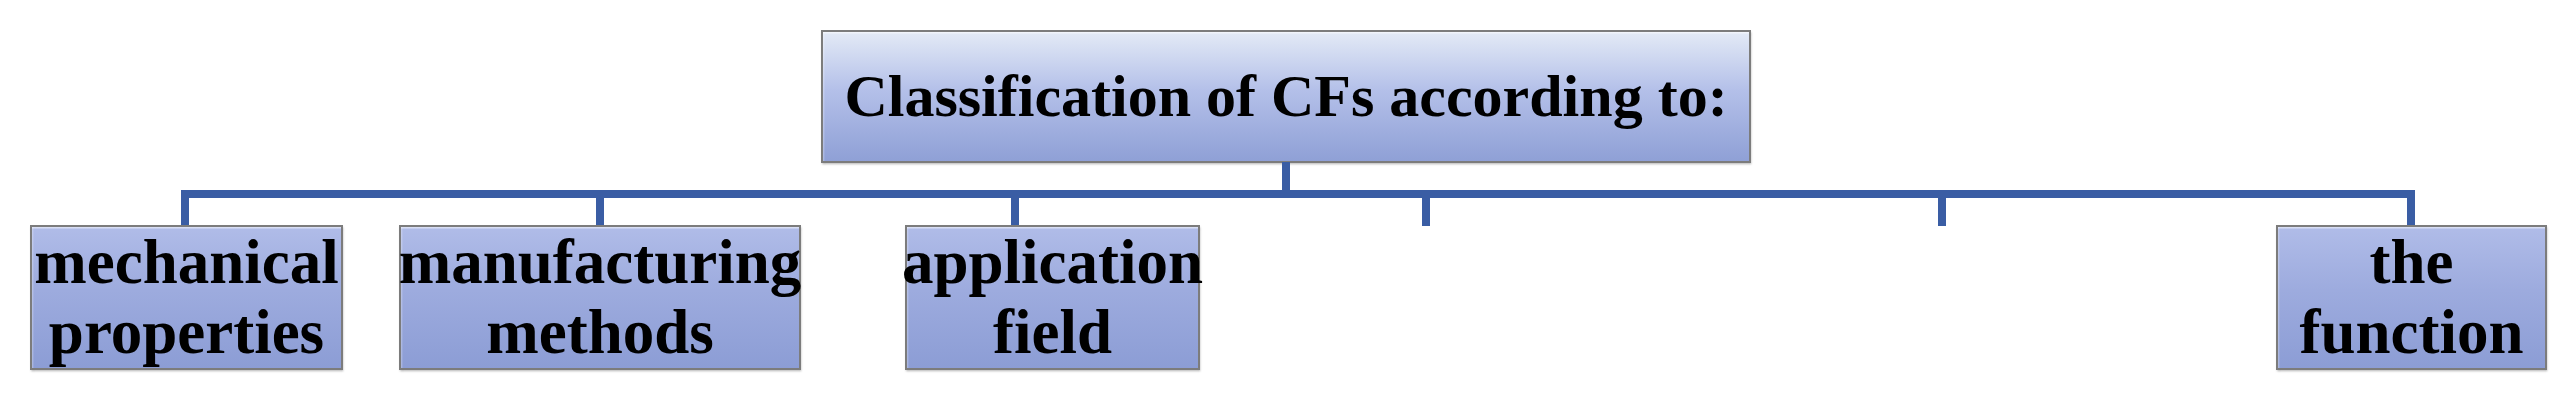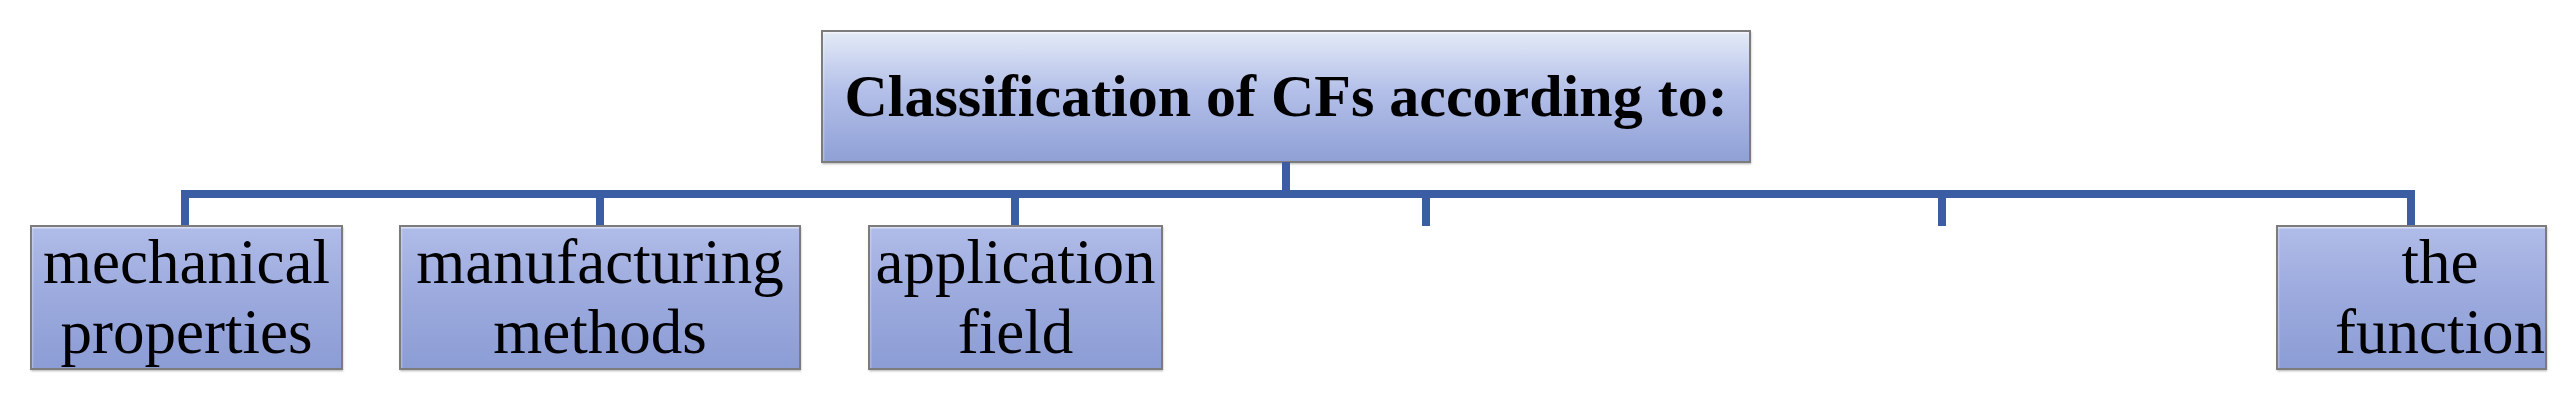--- a/index.html
+++ b/index.html
@@ -8,38 +8,39 @@
     font-family:"Liberation Serif","DejaVu Serif",serif; overflow:hidden;
   }
   .node {
     position:absolute; box-sizing:border-box;
     border:2.8px solid #7c7c7c;
     display:flex; align-items:center; justify-content:center;
     text-align:center; color:#000;
     box-shadow: 1.4px 2.1px 2.1px rgba(90,90,90,0.45),
                 inset 0 1.4px 0 rgba(255,255,255,0.50),
                 inset 1.4px 0 0 rgba(255,255,255,0.25);
+    font-weight: bold;
   }
   .node span { white-space:pre-line; line-height:1.1; display:block; }
   .root-box {
     left:821px; top:29.5px; width:930px; height:133px;
     background:linear-gradient(180deg,#e3eaf6 0%,#b4c0e9 45%,#8fa0d6 100%);
     font-weight:bold; font-size:60px;
   }
   .child {
     top:225px; height:145px;
     background:linear-gradient(180deg,#b0bce8 0%,#9dabde 45%,#8c9dd5 100%);
     font-size:63px;
   }
   .b1 { left:30px;   width:313px; }
   .b2 { left:399px;  width:402px; }
-  .b3 { left:868px; width:295px; }
+  .b3 { left:905px; width:295px; }
   .b4 { left:1228px; width:396px; }
   .b5 { left:1677px; width:530px; }
-  .b6 { left:2276px; width:271px;justify-content:flex-end; }
+  .b6 { left:2276px; width:271px; }
   .conn { position:absolute; background:#3a5da4; }
   .stub-root { left:1282px; top:162px; width:7.7px; height:32px; }
   .hline     { left:181px;  top:190px; width:2234px; height:7.7px; }
   .stub      { top:194px; width:7.7px; height:32px; }
   .s1 { left:181px; }
   .s2 { left:596px; }
   .s3 { left:1011px; }
   .s4 { left:1422px; }
   .s5 { left:1938px; }
   .s6 { left:2407px; }

